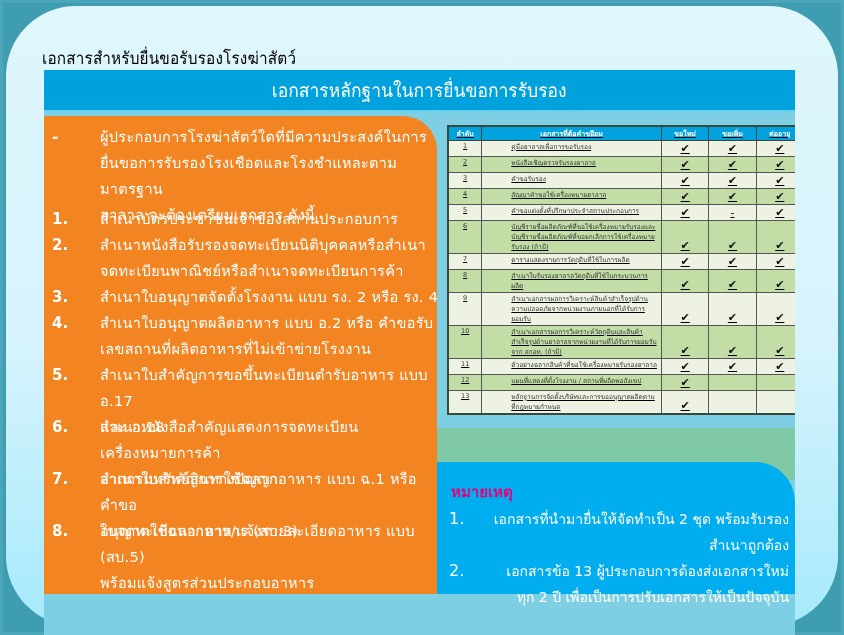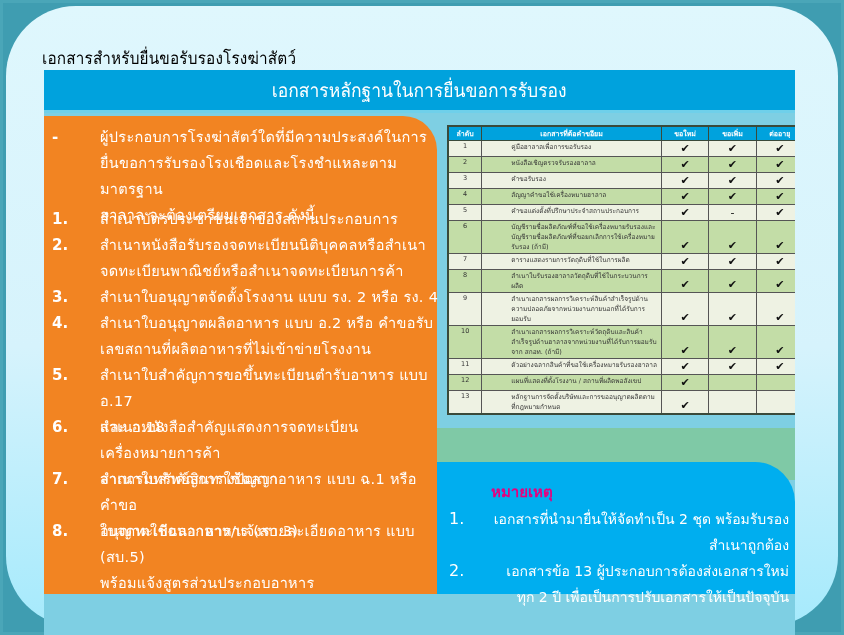--- a/index.html
+++ b/index.html
@@ -45,21 +45,21 @@
     font-size:14.5px; line-height:26px;
   }
   .left-panel .num {
     position:absolute; left:8px; width:30px; font-weight:bold; font-size:15px;
   }
   .left-panel .txt {
     position:absolute; left:56px; width:340px; white-space:pre-line;
     letter-spacing:0.3px;
   }
   .table-wrap {
-    position:absolute; left:403px; top:55px; width:348px; height:312px;
+    position:absolute; left:403px; top:55px; width:348px; height:312px;text-decoration:underline;
   }
   table.docs {
     border-collapse:collapse; width:358px; font-size:6.5px;
     border:2px solid #3a4a3a;
   }
   table.docs th {
     background:#00a2dd; color:#fff; font-weight:bold;
     border:1px solid #3a4a3a; height:13px; padding:0 2px; font-size:7px;
   }
   table.docs td {
@@ -72,21 +72,21 @@
   table.docs td.chk { text-align:center; vertical-align:bottom; width:45px; font-size:11px; color:#111; padding-bottom:1px; }
   .green-band {
     position:absolute; left:393px; top:358px; width:358px; height:52px;
     background:#7fc9a6;
   }
   .note-panel {
     position:absolute; left:393px; top:392px; width:358px; height:132px;
     background:#00aeef; border-top-right-radius:40px; color:#fff;
   }
   .note-title {
-    position:absolute; left:14px; top:18px; font-size:15px; font-weight:bold; color:#e6007e;margin-left:40px;
+    position:absolute; left:14px; top:18px; font-size:15px; font-weight:bold; color:#e6007e;
   }
   .note-item { position:absolute; left:12px; width:340px; font-size:14px; line-height:26px; }
   .note-item .n { position:absolute; left:0; font-size:16px; }
   .note-item .t { position:absolute; left:28px; width:312px; white-space:pre-line;text-align:right; }
 </style>
 </head>
 <body>
 
 <div class="frame">
   <div class="card">

